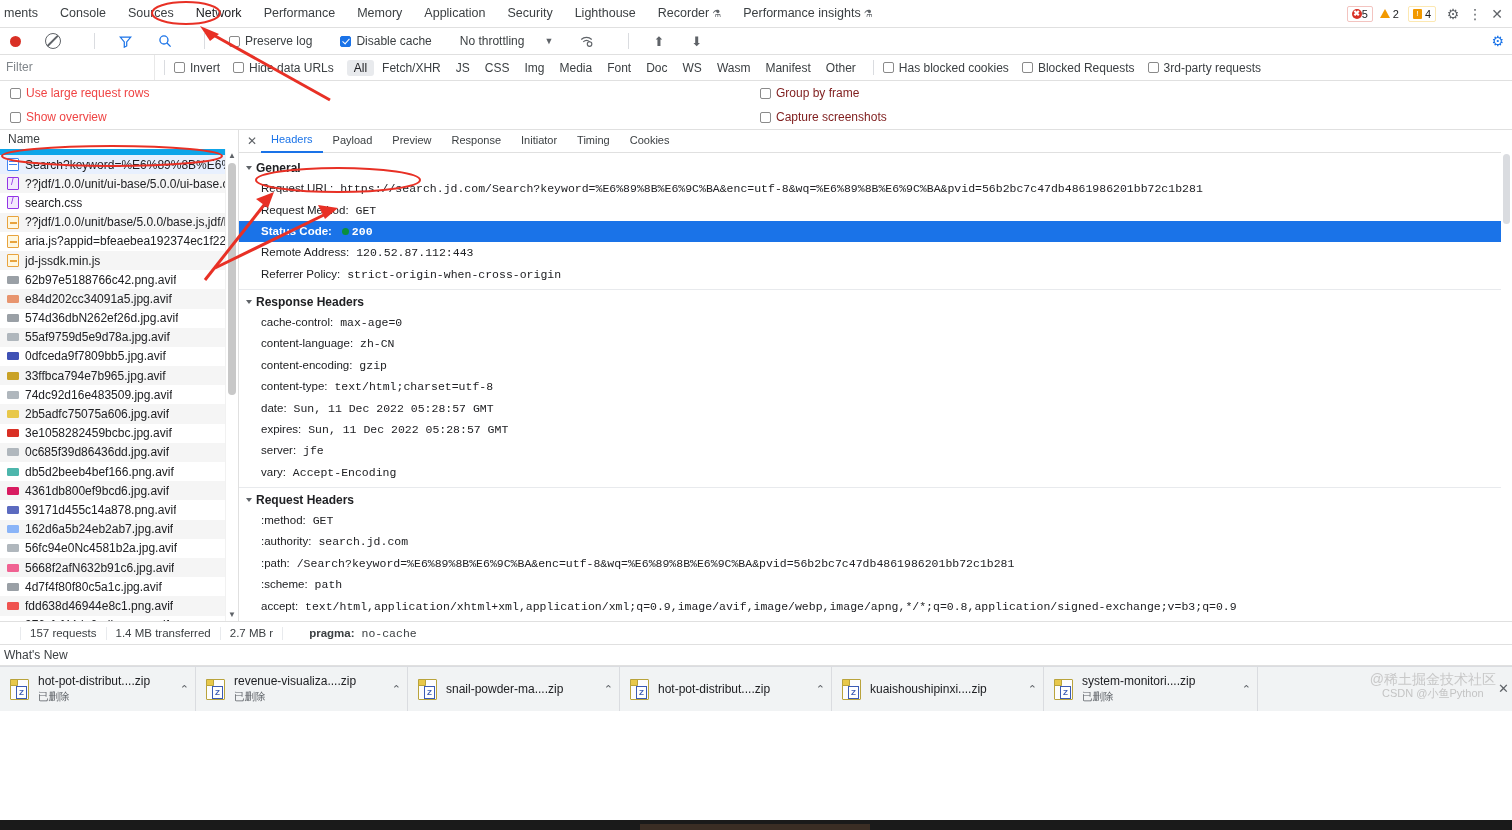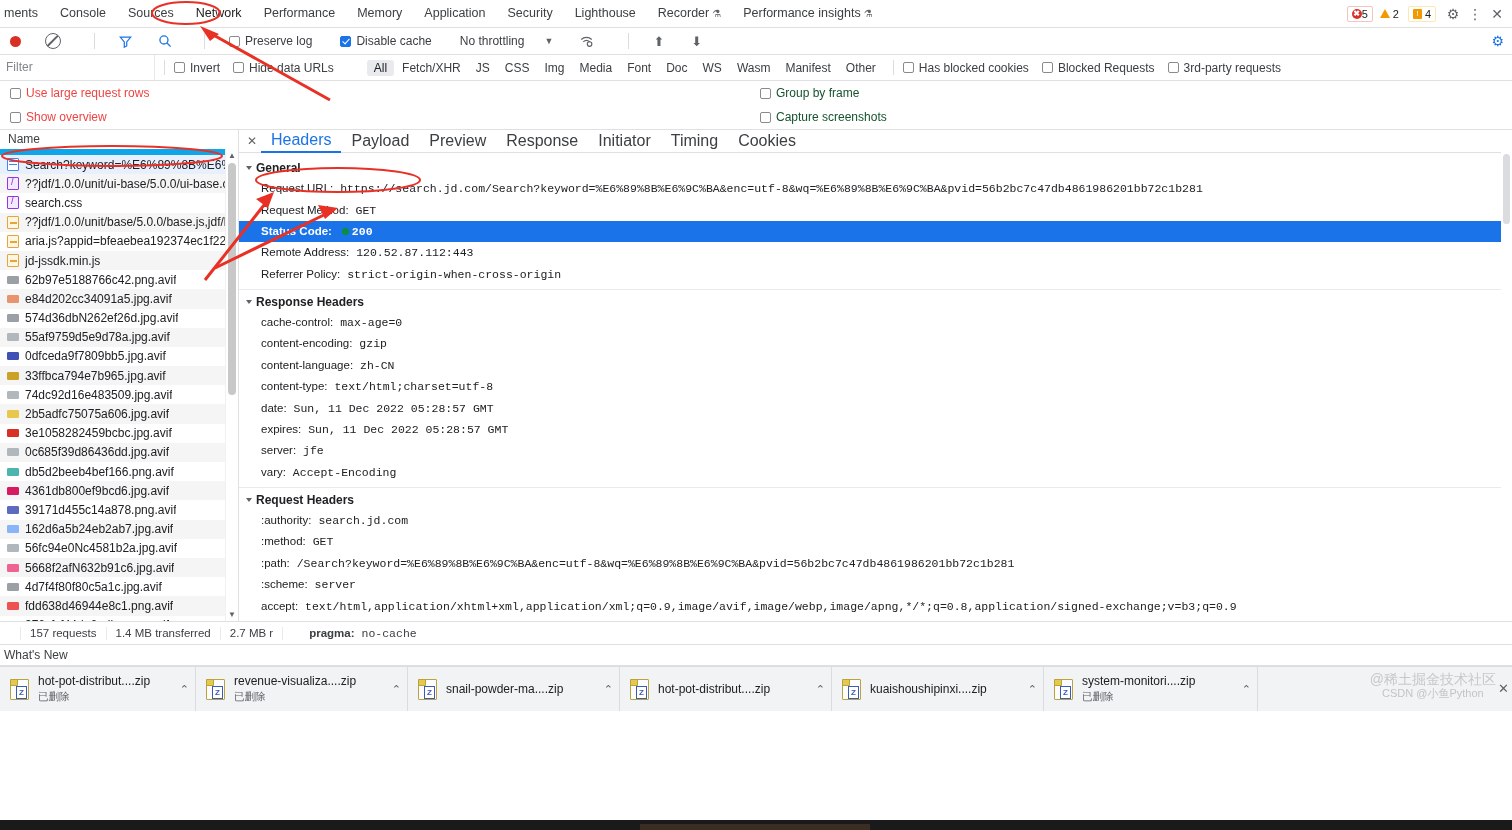--- a/index.html
+++ b/index.html
@@ -62,30 +62,30 @@
   .wifiic{margin-right:10px;color:#5f6368;}
   .arrw{color:#5f6368;margin-right:11px;font-size:13px;}
   .gearblue{color:#1a73e8;margin-left:auto;margin-right:8px;font-size:14px;}
 
   
   .filterbar{display:flex;align-items:center;height:25px;border-bottom:1px solid #e0e0e0;
     background:#fff;position:relative;}
   .filterinput{width:148px;height:25px;line-height:25px;padding-left:6px;font-size:12px;
     color:#80868b;border-right:1px solid #e8e8e8;}
   .fsep{width:1px;height:15px;background:#dadce0;margin:0 9px;}
-  .ftypes{display:flex;align-items:center;gap:0;margin-left:20px;}
+  .ftypes{display:flex;align-items:center;gap:0;}
   .ftype{font-size:12px;color:#3c4043;padding:1px 7px;border-radius:3px;margin-right:1px;white-space:nowrap;}
   .ftype.on{background:#e8eaed;color:#202124;}
   .fchk{display:flex;align-items:center;font-size:12px;color:#3c4043;margin-right:13px;white-space:nowrap;}
 
   
   .settingsrow{height:24px;display:flex;align-items:center;border-bottom:0;background:#fff;position:relative;}
   .settingsrow.second{border-bottom:1px solid #e0e0e0;}
   .sleft{padding-left:10px;display:flex;align-items:center;font-size:12px;color:#ef4444;}
-  .scenter{position:absolute;left:760px;display:flex;align-items:center;font-size:12px;color:#14532d;}
+  .scenter{position:absolute;left:760px;display:flex;align-items:center;font-size:12px;color:#7f1d1d;}
 
   
   .main{display:flex;height:491px;border-bottom:1px solid #e0e0e0;}
   .reqlist{width:238px;border-right:1px solid #e0e0e0;display:flex;flex-direction:column;background:#fff;
     position:relative;overflow:hidden;}
   .namehdr{height:19px;line-height:19px;font-size:12px;padding-left:8px;color:#3c4043;
     border-bottom:6px solid #0ea5e9;background:#fff;}
   .rows{flex:1;overflow:hidden;position:relative;}
   .row{height:19.2px;display:flex;align-items:center;font-size:12px;color:#202124;
     padding-left:7px;white-space:nowrap;overflow:hidden;}
@@ -103,21 +103,21 @@
   .rowname{text-overflow:clip;overflow:hidden;}
 
   .scroll-v{position:absolute;right:0;top:19px;bottom:0;width:12px;background:#fff;border-left:1px solid #f1f1f1;}
   .scroll-thumb{position:absolute;top:14px;left:2px;width:8px;height:232px;background:#c8c8c8;border-radius:4px;}
   .scroll-arrow{position:absolute;left:0;width:12px;height:13px;text-align:center;font-size:8px;color:#5f6368;line-height:13px;}
 
   
   .details{flex:1;display:flex;flex-direction:column;background:#fff;position:relative;overflow:hidden;}
   .dtabs{display:flex;align-items:center;height:22px;border-bottom:1px solid #e0e0e0;padding-left:4px;}
   .closex{width:18px;text-align:center;color:#5f6368;font-size:12px;cursor:default;}
-  .dtab{padding:0 10px;height:22px;line-height:21px;font-size:16px;color:#3c4043;white-space:nowrap;}
+  .dtab{padding:0 10px;height:22px;line-height:21px;font-size:11px;color:#3c4043;white-space:nowrap;}
   .dtab.active{color:#1a73e8;border-bottom:2px solid #1a73e8;font-weight:normal;}
   .dbody{flex:1;overflow:hidden;padding-top:5px;position:relative;}
 
   .sect{margin-bottom:2px;}
   .secthead{font-size:12px;font-weight:bold;color:#202124;padding:3px 0 3px 8px;display:flex;align-items:center;}
   .tri{display:inline-block;width:0;height:0;border-left:4.5px solid #5f6368;
     border-top:3.5px solid transparent;border-bottom:3.5px solid transparent;
     margin-right:5px;transform:rotate(90deg);}
   .hline{font-size:11.5px;padding:3.2px 0 3.2px 22px;line-height:14px;color:#202124;
     white-space:nowrap;overflow:hidden;font-family:"Liberation Mono",monospace;}
@@ -457,41 +457,41 @@
         </div>
         <div class="divline"></div>
 
         <div class="sect">
           <div class="secthead">
             <span class="tri"></span>
             <span>Response Headers</span>
           </div>
           <div id="resphost">
               <div class="hline"><span class="k">cache-control:</span><span> max-age=0</span></div>
+              <div class="hline"><span class="k">content-language:</span><span> zh-CN</span></div>
               <div class="hline"><span class="k">content-encoding:</span><span> gzip</span></div>
-              <div class="hline"><span class="k">content-language:</span><span> zh-CN</span></div>
               <div class="hline"><span class="k">content-type:</span><span> text/html;charset=utf-8</span></div>
               <div class="hline"><span class="k">date:</span><span> Sun, 11 Dec 2022 05:28:57 GMT</span></div>
               <div class="hline"><span class="k">expires:</span><span> Sun, 11 Dec 2022 05:28:57 GMT</span></div>
               <div class="hline"><span class="k">server:</span><span> jfe</span></div>
               <div class="hline"><span class="k">vary:</span><span> Accept-Encoding</span></div>
             </div>
         </div>
         <div class="divline"></div>
 
         <div class="sect">
           <div class="secthead">
             <span class="tri"></span>
             <span>Request Headers</span>
           </div>
           <div id="reqhost">
+              <div class="hline"><span class="k">:method:</span><span> GET</span></div>
               <div class="hline"><span class="k">:authority:</span><span> search.jd.com</span></div>
-              <div class="hline"><span class="k">:method:</span><span> GET</span></div>
               <div class="hline"><span class="k">:path:</span><span> /Search?keyword=%E6%89%8B%E6%9C%BA&amp;enc=utf-8&amp;wq=%E6%89%8B%E6%9C%BA&amp;pvid=56b2bc7c47db4861986201bb72c1b281</span></div>
-              <div class="hline"><span class="k">:scheme:</span><span> server</span></div>
+              <div class="hline"><span class="k">:scheme:</span><span> path</span></div>
               <div class="hline"><span class="k">accept:</span><span> text/html,application/xhtml+xml,application/xml;q=0.9,image/avif,image/webp,image/apng,*/*;q=0.8,application/signed-exchange;v=b3;q=0.9</span></div>
               <div class="hline"><span class="k">accept-encoding:</span><span> gzip, deflate, br</span></div>
             </div>
 
         </div>
       </div>
 
       <div class="dscroll">
         <div class="dthumb"></div>
       </div>

